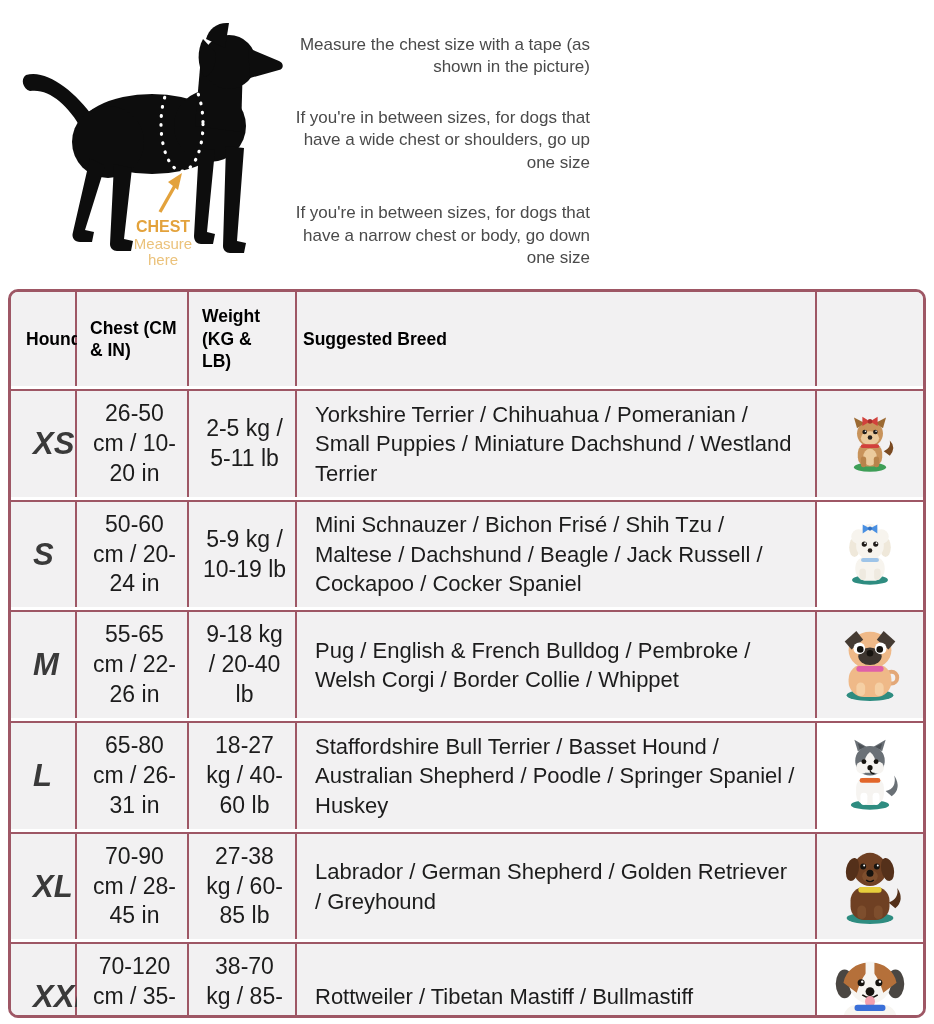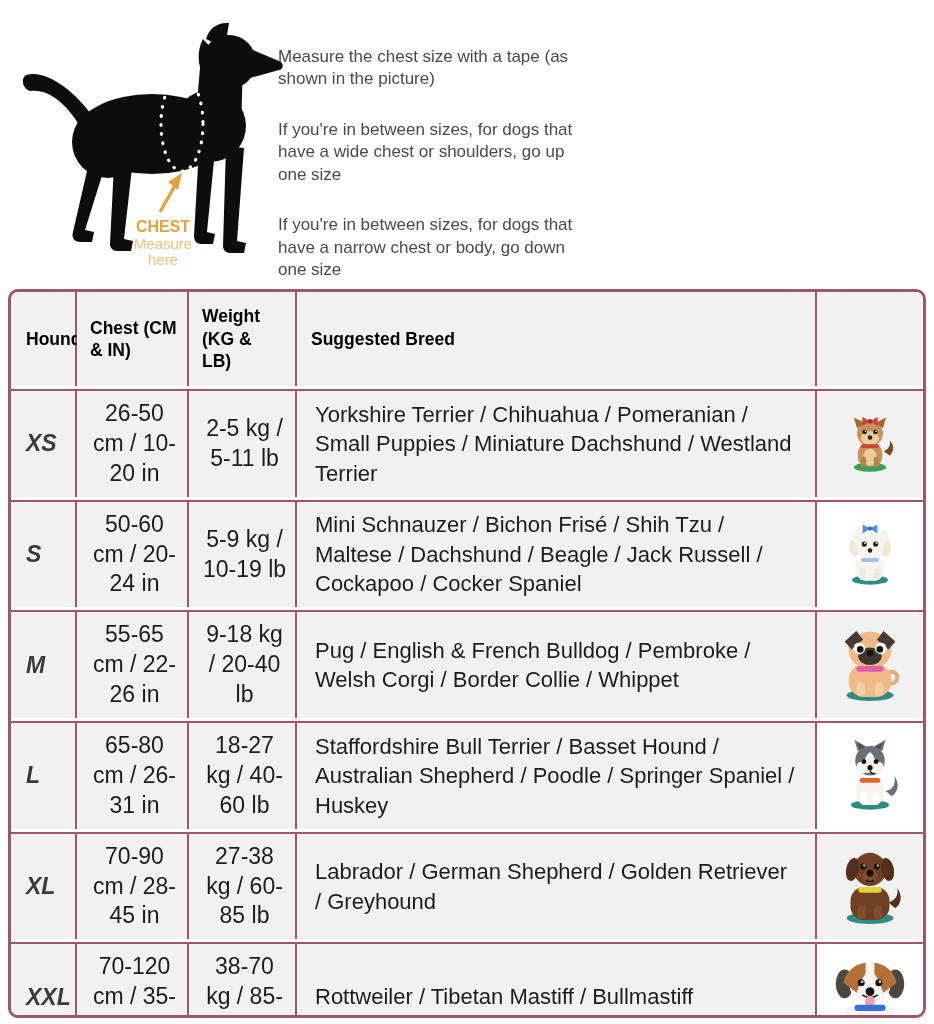--- a/index.html
+++ b/index.html
@@ -9,39 +9,39 @@
     --gray:#4A4A4A;
     --orange:#E3A23C;
     --orange-light:#EBC27B;
   }
   *{margin:0;padding:0;box-sizing:border-box;}
   body{background:#fff;font-family:"Liberation Sans",sans-serif;}
   #screen{position:relative;width:934px;height:1024px;background:#ffffff;overflow:hidden;}
 
   
   .diagram{position:absolute;left:10px;top:6px;width:274px;height:266px;}
-  .instructions{position:absolute;left:278px;top:34px;width:312px;text-align:left;
-    color:var(--gray);font-size:17px;line-height:1.32;margin-top:12px;}
+  .instructions{position:absolute;left:278px;top:34px;width:312px;text-align:right;
+    color:var(--gray);font-size:17px;line-height:1.32;}
   .instructions p{margin-bottom:28px;}
 
   
   .sizetable{position:absolute;left:8px;top:289px;width:918px;height:729px;
     border:3px solid var(--maroon);border-radius:10px;overflow:hidden;
     display:flex;flex-direction:column;gap:3px;background:#fff;}
   .thead,.trow{display:grid;grid-template-columns:66px 112px 108px 1fr 106px;}
   .thead{flex:0 0 94px;}
   .trow{flex:1;border-top:2px solid var(--maroon);}
   .cell{background:var(--cellbg);border-right:2px solid var(--maroon);
     display:flex;align-items:center;color:var(--ink);}
   .cell:last-child{border-right:none;}
   .thead .cell{font-weight:bold;font-size:17.5px;line-height:1.28;color:#000;}
   .hsize{padding-left:15px;}
   .hchest,.hweight{padding:8px 10px 8px 13px;}
-  .hbreed{padding-left:14px;}
-  .size-cell{font-size:23px;font-weight:700;font-style:italic;color:#3A3A3A;padding-left:15px;}
+  .hbreed{padding-left:6px;}
+  .size-cell{font-size:31px;font-weight:700;font-style:italic;color:#3A3A3A;padding-left:22px;}
   .chest-cell,.weight-cell{font-size:23px;line-height:1.3;padding:8px 8px 8px 13px;text-align:center;}
   .breed-cell{font-size:22px;line-height:1.34;padding:8px 16px 8px 18px;}
   .icon-cell{justify-content:center;}
   .trow.white-img .icon-cell{background:#fff;}
   .dogicon{display:block;}
 </style>
 </head>
 <body>
 
 <div id="screen">

